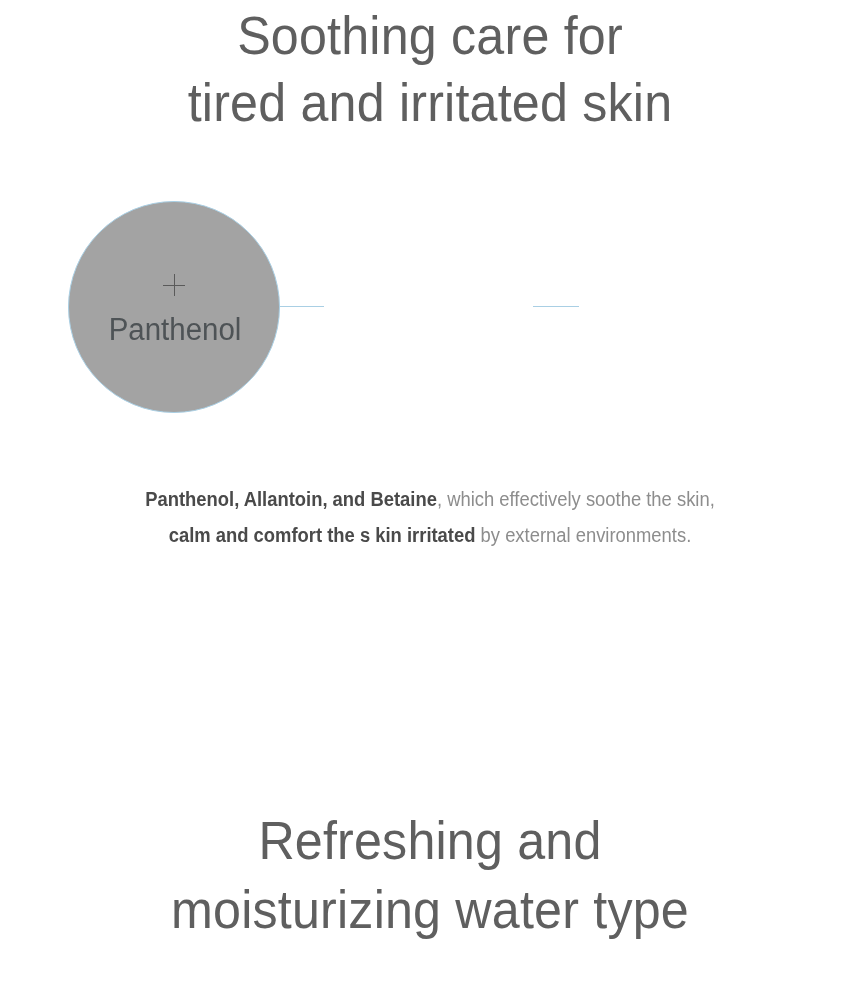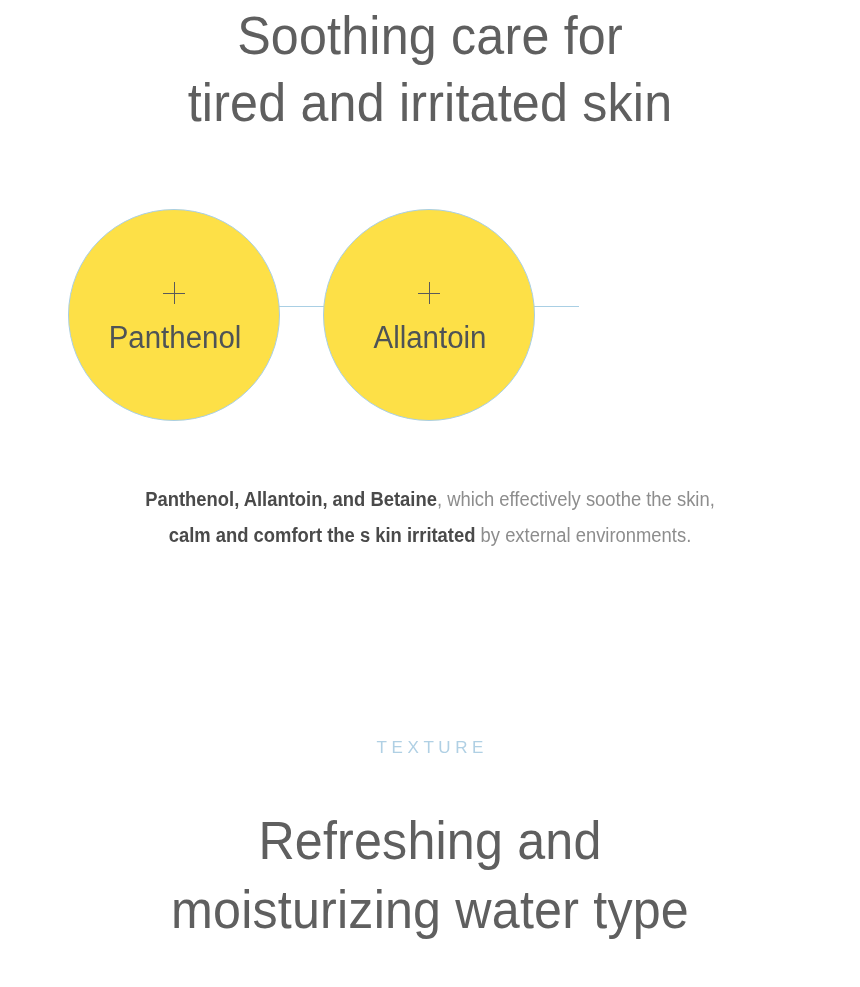--- a/index.html
+++ b/index.html
@@ -57,25 +57,25 @@
     position: absolute;
     top: 105px;
     height: 1px;
     background: #a9cfe4;
   }
   .connector.c1 { left: 210px; width: 46px; }
   .connector.c2 { left: 465px; width: 46px; }
 
   .circle {
     position: absolute;
-    top: 8px;
+    top: 0;
     width: 212px;
     height: 212px;
     border-radius: 50%;
-    background: #fde047;
+    background: #a3a3a3;
     border: 1px solid #a9cfe4;
     box-sizing: border-box;
   }
   .circle.p0 { left: 0px; }
   .circle.p1 { left: 255px; }
   .circle.p2 { left: 510px; }
 
   .plus-icon {
     position: absolute;
     left: 50%;
@@ -187,33 +187,28 @@
   <div class="ingredients">
 
     <div class="connector c1"></div>
     <div class="connector c2"></div>
 
     <div class="circle p0">
       <span class="plus-icon"></span>
       <span class="circle-label">Panthenol</span>
     </div>
 
-    <div class="circle p1">
-      <span class="plus-icon"></span>
-      <span class="circle-label">Allantoin</span>
-    </div>
 
 
   </div>
 
   <div class="body-copy">
     <span class="ln"><span class="em">Panthenol, Allantoin, and Betaine</span><span>, which effectively soothe the skin,</span></span>
     <span class="ln"><span class="em">calm and comfort the s kin irritated</span><span> by external environments.</span></span>
   </div>
 
-  <div class="eyebrow">TEXTURE</div>
 
   <div class="section-heading">
     <span class="ln">Refreshing and</span>
     <span class="ln">moisturizing water type</span>
   </div>
 
 </div>
 
 </body></html>

